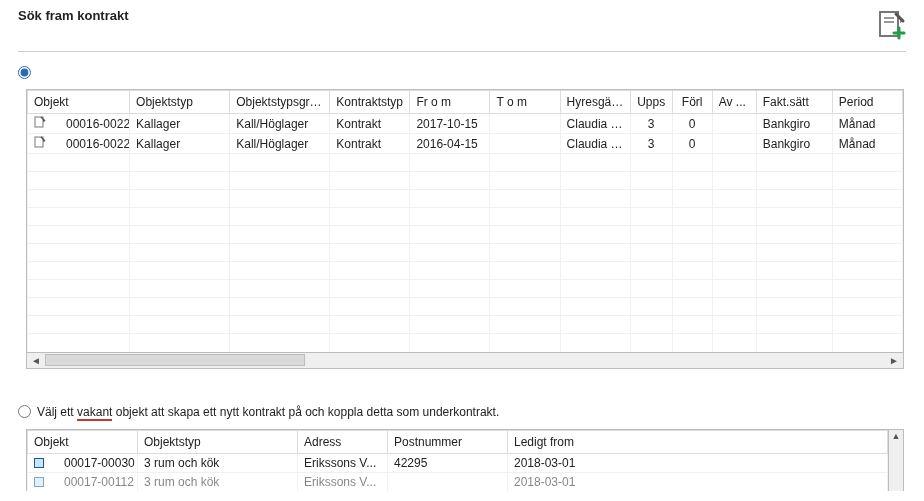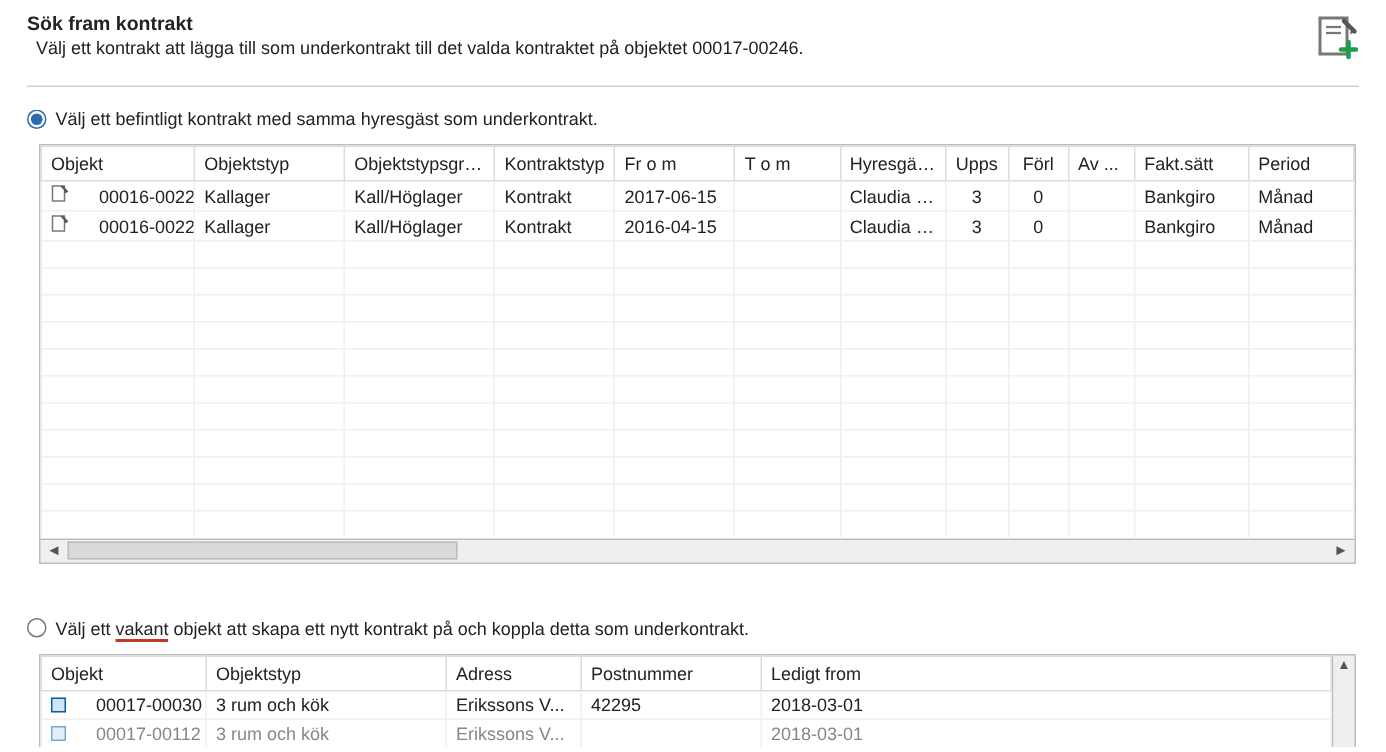--- a/index.html
+++ b/index.html
@@ -29,42 +29,40 @@
   .small-sq { width:10px; height:10px; border:1px solid #0a5ea8; background:#cfe4f5; display:inline-block; flex:0 0 auto; }
 </style>
 </head>
 <body>
 
 <div class="page">
 
   <div class="hdr">
     <div>
       <p class="title">Sök fram kontrakt</p>
-      <p class="subtitle">Välj ett kontrakt att lägga till som underkontrakt till det valda kontraktet på objektet 00017-00246.</p>
     </div>
     <div style="padding-top:2px;">
       <svg width="30" height="30" viewBox="0 0 30 30">
         <rect x="4" y="2" width="18" height="24" fill="none" stroke="#777" stroke-width="2"></rect>
         <line x1="8" y1="8" x2="18" y2="8" stroke="#777" stroke-width="1.5"></line>
         <line x1="8" y1="12" x2="18" y2="12" stroke="#777" stroke-width="1.5"></line>
         <path d="M20 4 L27 11" stroke="#555" stroke-width="3" stroke-linecap="round"></path>
         <path d="M27 11 L24 13 L25 9 Z" fill="#555"></path>
         <g stroke="#1e9e4a" stroke-width="3" stroke-linecap="round">
           <line x1="23" y1="18" x2="23" y2="28"></line>
           <line x1="18" y1="23" x2="28" y2="23"></line>
         </g>
       </svg>
     </div>
   </div>
 
   <hr class="hr">
 
   <div class="opt-row">
     <input type="radio" name="opt" checked="" style="">
-    <span class="opt-label">Välj ett befintligt kontrakt med samma hyresgäst som underkontrakt.</span>
   </div>
 
   <div class="tbl-wrap">
     <div class="tbl-outer">
       <table>
         <colgroup>
           <col style="width:102px">
             <col style="width:100px">
             <col style="width:100px">
             <col style="width:80px">
@@ -101,21 +99,21 @@
                       <rect x="1" y="1" width="8" height="10" fill="#fff" stroke="#777"></rect>
                       <path d="M7 1 L11 5" stroke="#555" stroke-width="1.5"></path>
                       <path d="M9 3 L11 5 L9 6 Z" fill="#555"></path>
                     </svg></span>
                   <span>00016-00226</span>
                 </span>
               </td>
               <td>Kallager</td>
               <td>Kall/Höglager</td>
               <td>Kontrakt</td>
-              <td>2017-06-15</td>
+              <td>2017-10-15</td>
               <td></td>
               <td>Claudia E...</td>
               <td style="text-align:center">3</td>
               <td style="text-align:center">0</td>
               <td></td>
               <td>Bankgiro</td>
               <td>Månad</td>
             </tr>
             <tr>
               <td>

